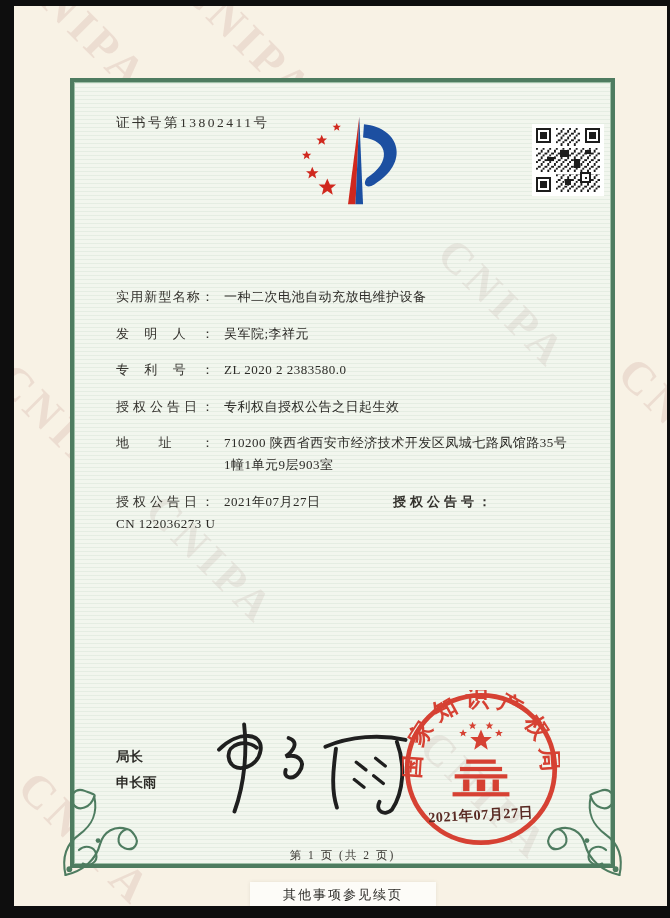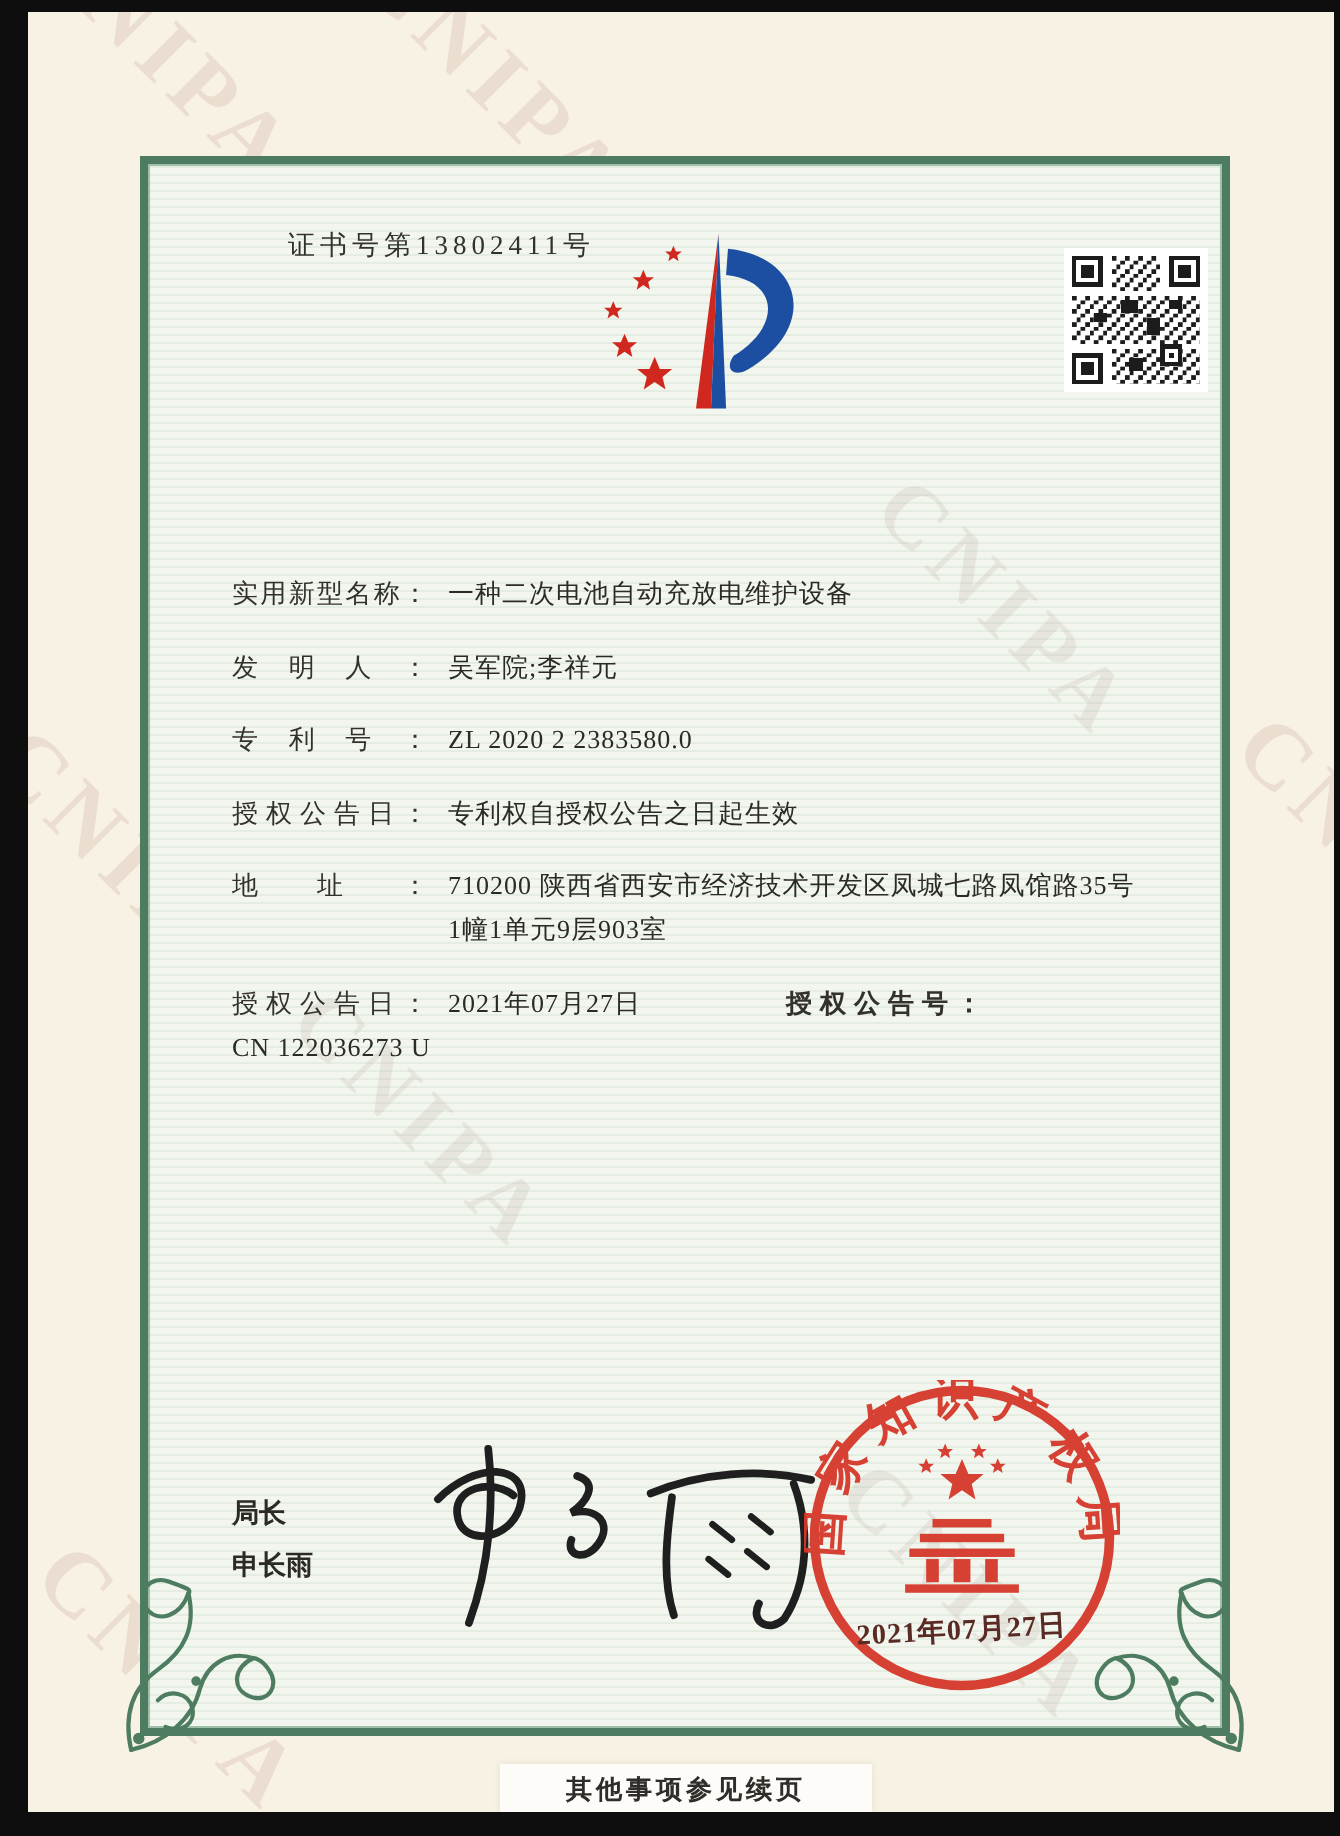--- a/index.html
+++ b/index.html
@@ -22,21 +22,21 @@
   #frame{
     position:absolute;left:56px;top:72px;width:545px;height:790px;
     border:4px solid #4e7c60;
     box-shadow:inset 0 0 0 1px #9fc0a8;
     background-color:#f2f6ee;
     background-image:repeating-linear-gradient(0deg,
        rgba(110,160,125,.10) 0px, rgba(110,160,125,.10) 1px,
        transparent 1px, transparent 4px);
   }
   .certno{
-    position:absolute;left:42px;top:32px;font-size:13.5px;letter-spacing:2.5px;color:#33312c;margin-left:28px;
+    position:absolute;left:42px;top:32px;font-size:13.5px;letter-spacing:2.5px;color:#33312c;
   }
   .qr{
     position:absolute;left:458px;top:42px;width:72px;height:72px;background:#fff;padding:4px;
   }
   .qr svg{width:100%;height:100%;display:block;}
   .logo{position:absolute;left:198px;top:32px;width:152px;height:94px;}
   .logo svg{width:100%;height:100%;display:block;}
   .title{
     position:absolute;left:0;top:128px;width:100%;text-align:center;
     font-size:28px;font-weight:bold;letter-spacing:8px;color:#1d1c1a;text-indent:8px;
@@ -63,21 +63,21 @@
   .seal svg{width:100%;height:100%;display:block;}
   .pagenote{
     position:absolute;left:0;top:766px;width:100%;text-align:center;
     font-size:11.5px;letter-spacing:2px;color:#3a3833;
   }
   .corner{position:absolute;width:86px;height:98px;}
   .corner.bl{left:-18px;top:700px;}
   .corner.br{right:-18px;top:700px;transform:scaleX(-1);}
   .footerbox{
     position:absolute;left:236px;top:876px;width:186px;height:26px;background:#fdfcf8;
-    text-align:center;font-size:13px;font-weight:bold;letter-spacing:2px;line-height:26px;color:#2e2d29;
+    text-align:center;font-size:13px;font-weight:normal;letter-spacing:2px;line-height:26px;color:#2e2d29;
     box-shadow:0 0 4px rgba(0,0,0,.08);
   }
 </style>
 </head>
 <body>
 
 <div id="page">
   <div id="paper">
 
     <span class="wm" style="left:-16px;top:-8px">CNIPA</span>
@@ -201,20 +201,21 @@
               <rect x="-17" y="13" width="6" height="11"></rect>
               <rect x="-4" y="13" width="8" height="11"></rect>
               <rect x="11" y="13" width="6" height="11"></rect>
               <rect x="-27" y="25" width="54" height="4"></rect>
             </g>
           </g>
           <text x="75" y="123" text-anchor="middle" font-size="13.5" font-weight="bold" fill="#52201a" letter-spacing="0.5" transform="rotate(-3 75 123)" font-family="Liberation Serif, DejaVu Serif, serif">2021年07月27日</text>
         </svg>
       </div>
 
+      <div class="pagenote">第 1 页 (共 2 页)</div>
 
       <svg class="corner bl" viewBox="0 0 90 100">
         <g fill="none" stroke="#4e7c60" stroke-width="2.2" stroke-linecap="round">
           <path d="M10 96 C6 78 10 64 24 54 C38 44 44 32 40 14"></path>
           <path d="M40 14 C36 26 24 30 18 22 C12 14 20 4 30 8 C38 11 42 12 40 14"></path>
           <path d="M10 96 C28 92 42 80 46 64 C50 50 62 44 74 48"></path>
           <path d="M74 48 C64 52 62 64 72 68 C82 72 88 62 82 54 C78 48 74 48 74 48"></path>
           <path d="M24 70 C30 64 40 66 42 74 C44 82 36 88 28 84"></path>
           <circle cx="14" cy="90" r="3" fill="#4e7c60" stroke="none"></circle>
           <circle cx="44" cy="60" r="2.5" fill="#4e7c60" stroke="none"></circle>

